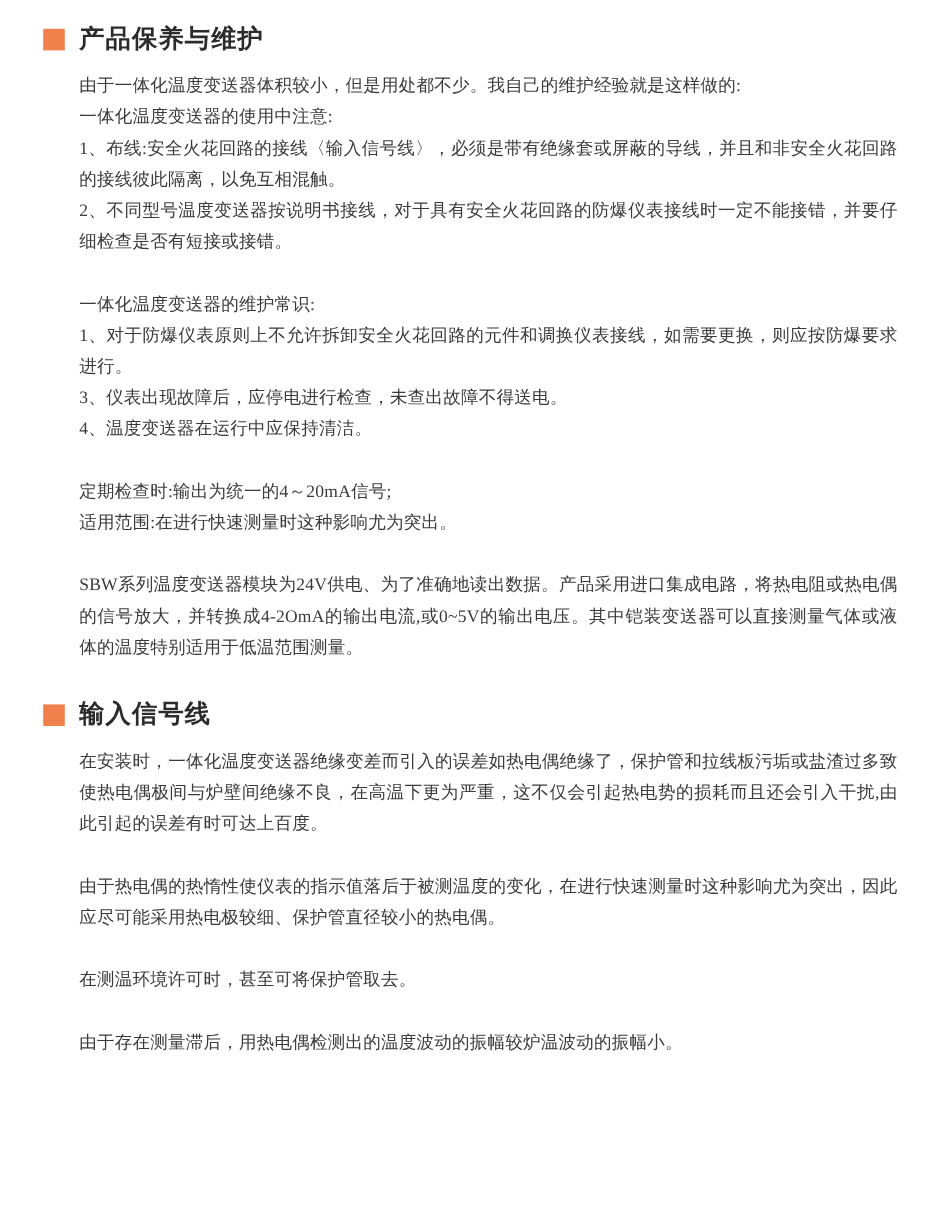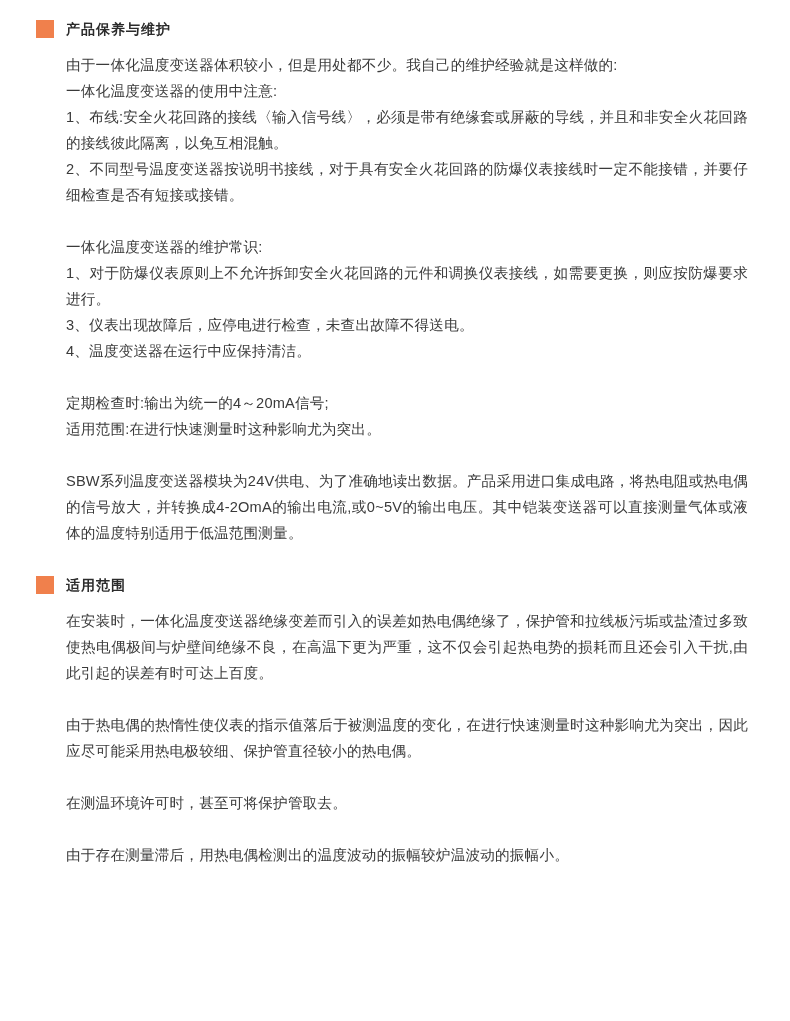--- a/index.html
+++ b/index.html
@@ -25,37 +25,38 @@
     gap: 12px;
     margin: 6px 0 14px 0;
   }
   .section-heading .bar {
     width: 18px;
     height: 18px;
     background: #f0804c;
     flex: 0 0 auto;
   }
   .section-heading .htext {
-    font-size: 14px;
+    font-size: 21px;
     font-weight: bold;
     color: #2b2b2b;
     letter-spacing: 1px;
     line-height: 1.2;
   }
   .body-block {
     padding-left: 30px;
     padding-right: 6px;
   }
   p.para {
     margin: 0;
     font-size: 14.6px;
     line-height: 26px;
     color: #3a3a3a;
     text-align: justify;
     letter-spacing: 0.2px;
+    font-family: Liberation Serif, serif;
   }
   .gap-md { height: 26px; }
   .section-2 { margin-top: 30px; }
 </style>
 </head>
 <body>
 
 <div class="page">
 
   <div>
@@ -77,21 +78,21 @@
       <p class="para">定期检查时:输出为统一的4～20mA信号;</p>
       <p class="para">适用范围:在进行快速测量时这种影响尤为突出。</p>
       <div class="gap-md"></div>
       <p class="para">SBW系列温度变送器模块为24V供电、为了准确地读出数据。产品采用进口集成电路，将热电阻或热电偶的信号放大，并转换成4-2OmA的输出电流,或0~5V的输出电压。其中铠装变送器可以直接测量气体或液体的温度特别适用于低温范围测量。</p>
     </div>
   </div>
 
   <div class="section-2">
     <div class="section-heading">
       <span class="bar"></span>
-      <span class="htext">适用范围</span>
+      <span class="htext">输入信号线</span>
     </div>
     <div class="body-block">
       <p class="para">在安装时，一体化温度变送器绝缘变差而引入的误差如热电偶绝缘了，保护管和拉线板污垢或盐渣过多致使热电偶极间与炉壁间绝缘不良，在高温下更为严重，这不仅会引起热电势的损耗而且还会引入干扰,由此引起的误差有时可达上百度。</p>
       <div class="gap-md"></div>
       <p class="para">由于热电偶的热惰性使仪表的指示值落后于被测温度的变化，在进行快速测量时这种影响尤为突出，因此应尽可能采用热电极较细、保护管直径较小的热电偶。</p>
       <div class="gap-md"></div>
       <p class="para">在测温环境许可时，甚至可将保护管取去。</p>
       <div class="gap-md"></div>
       <p class="para">由于存在测量滞后，用热电偶检测出的温度波动的振幅较炉温波动的振幅小。</p>
       <div class="gap-md"></div>

